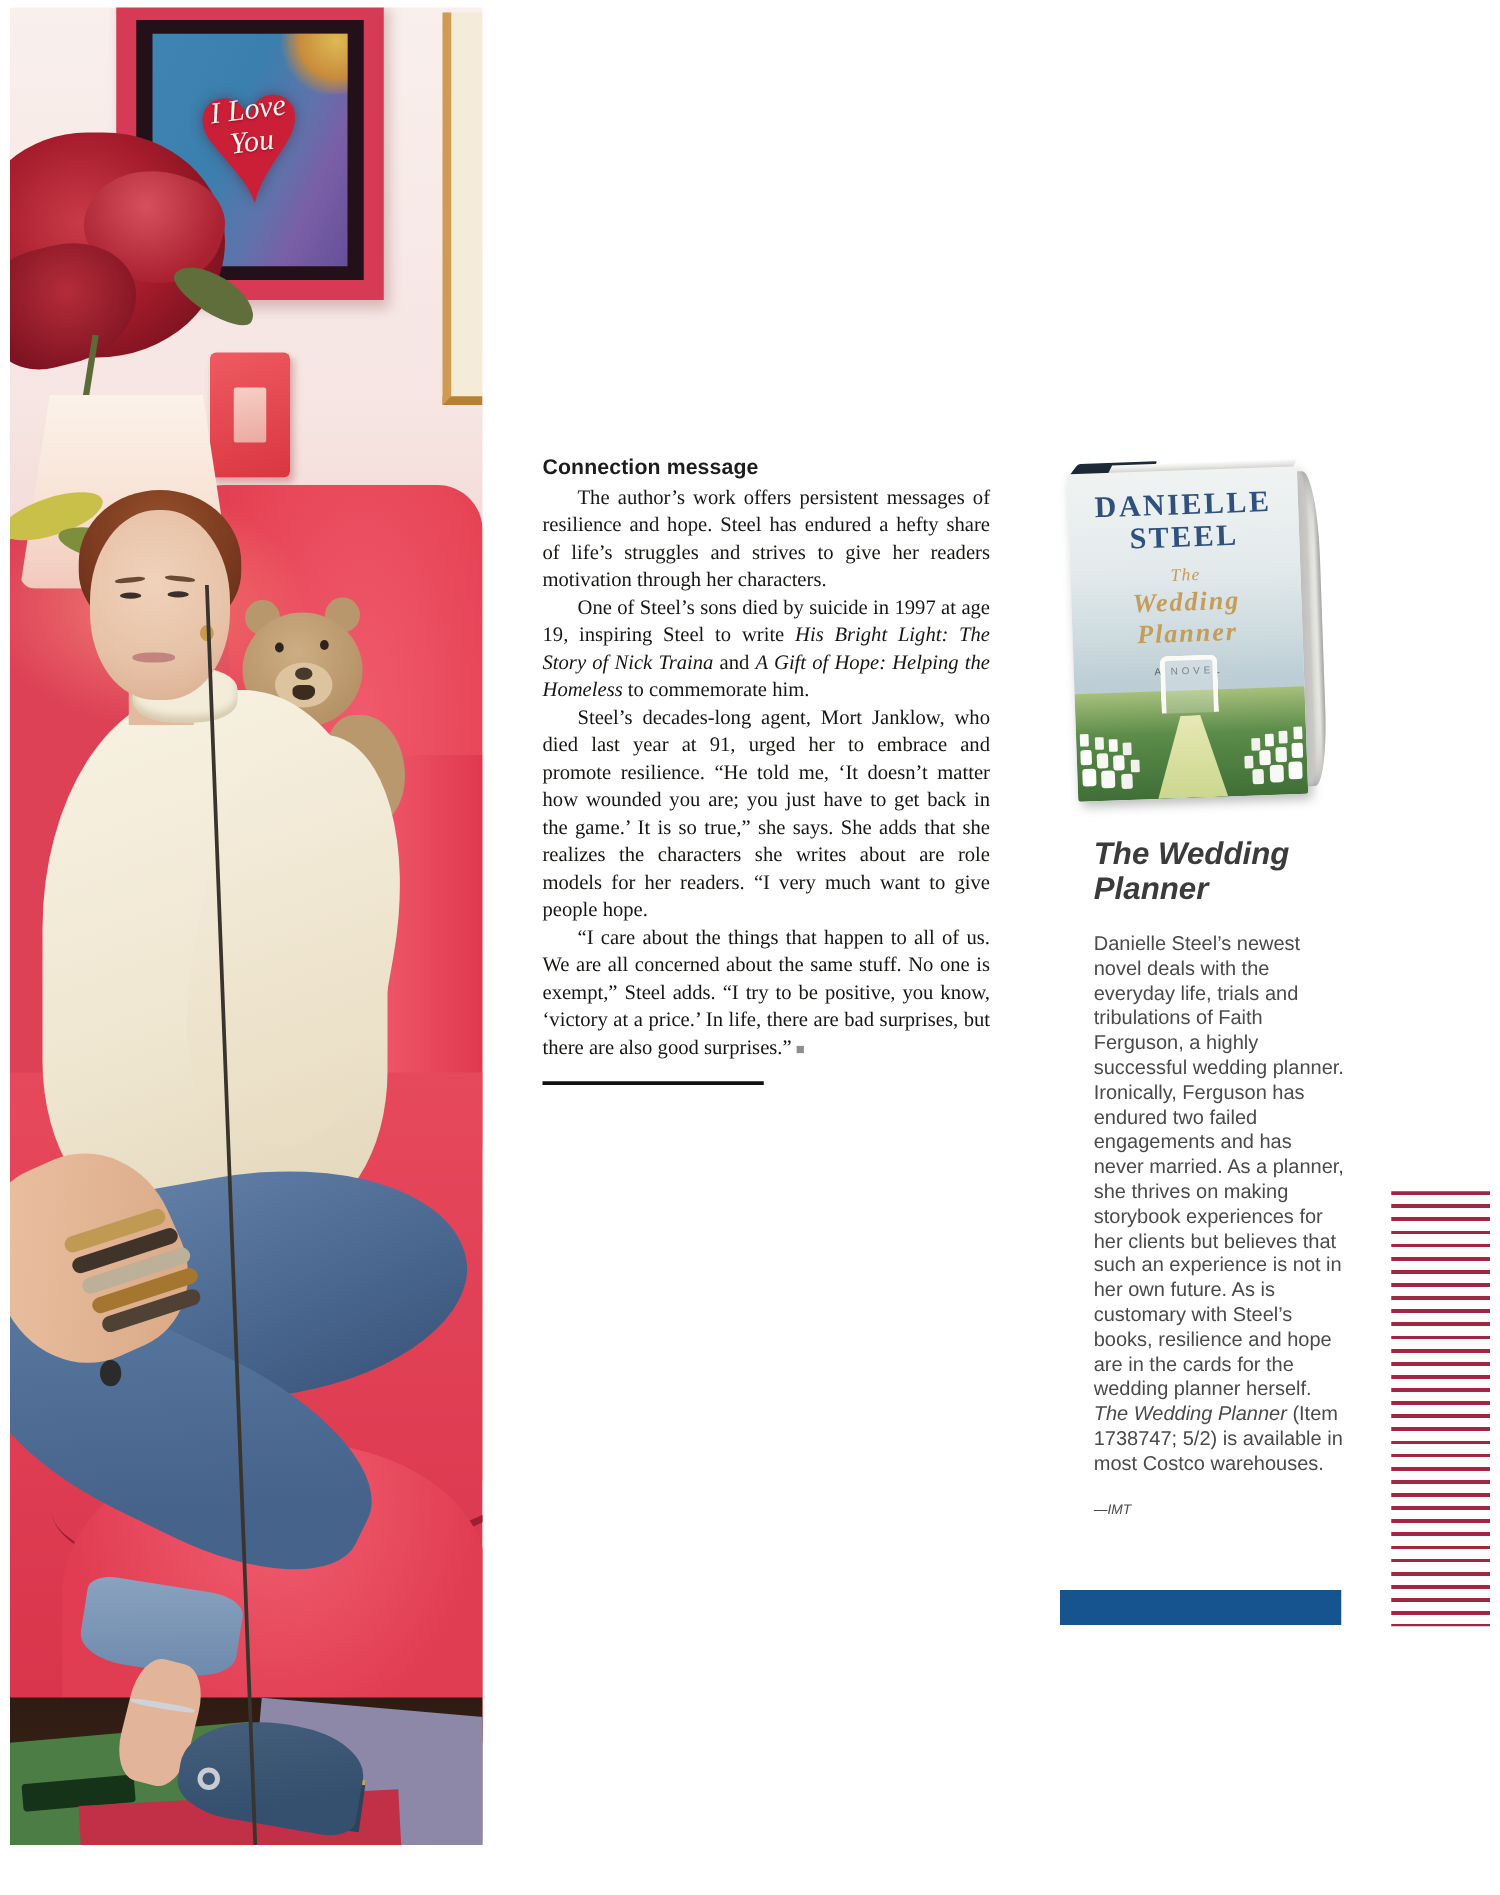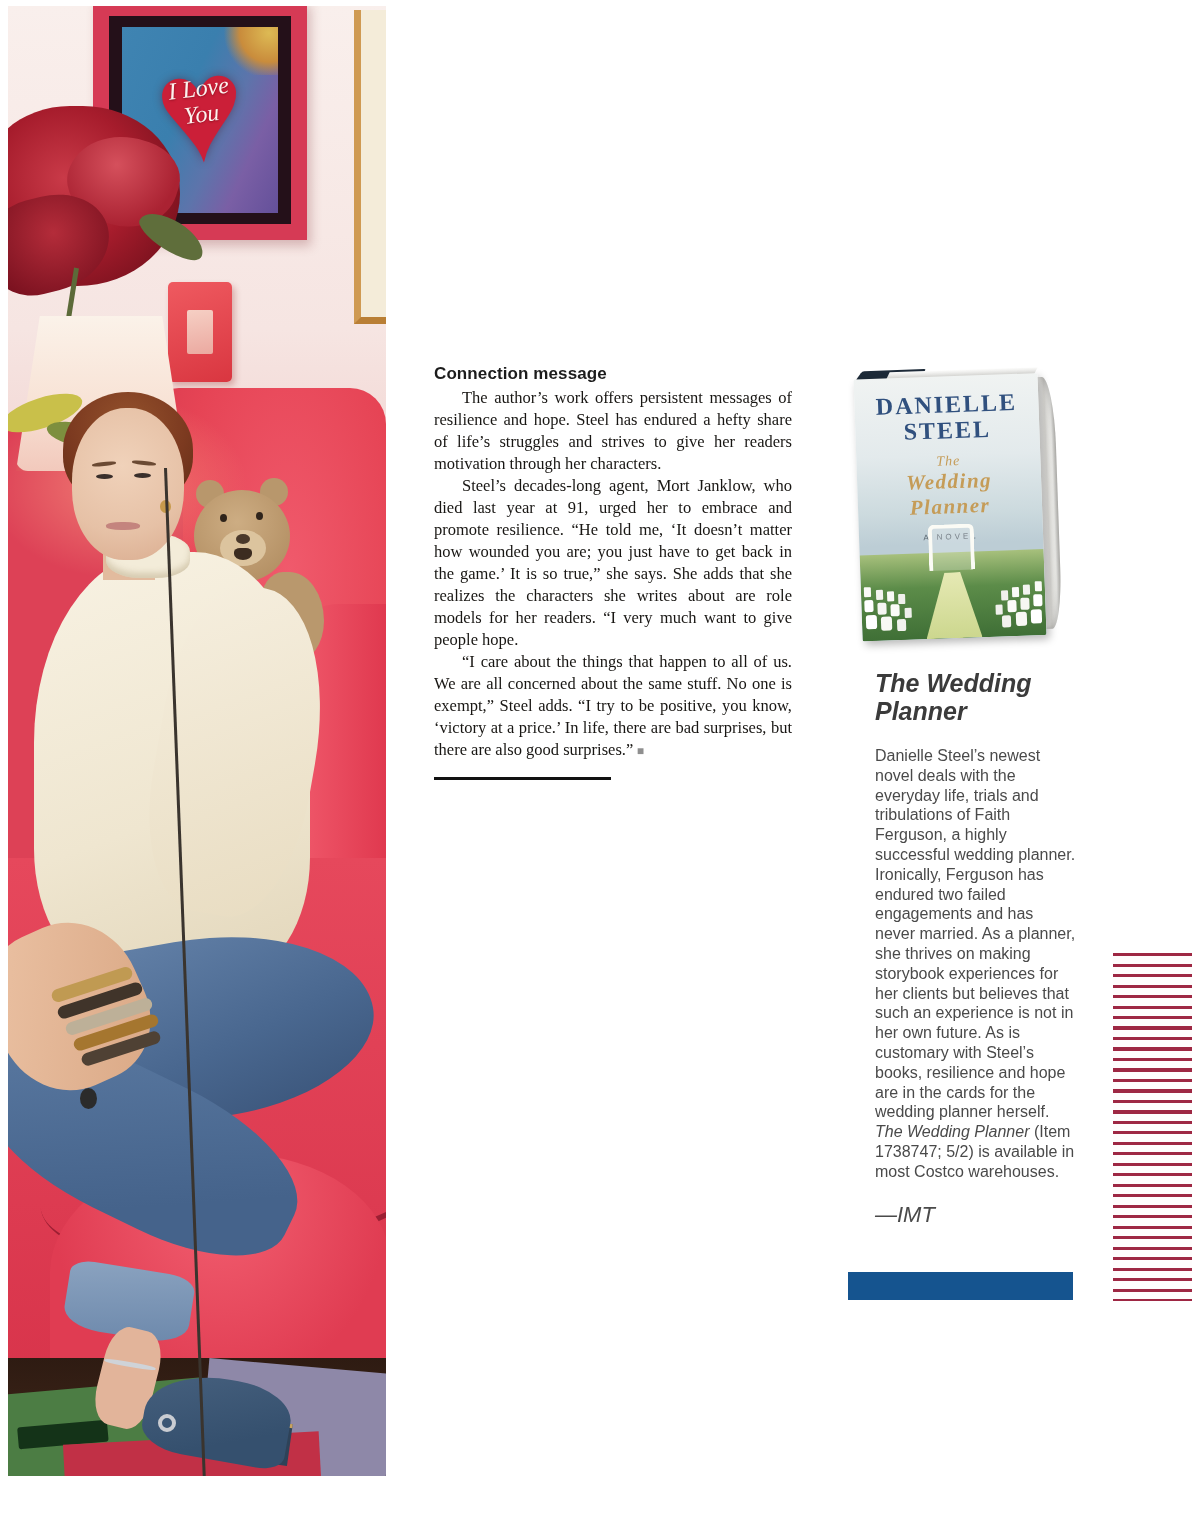--- a/index.html
+++ b/index.html
@@ -166,21 +166,21 @@
           border:4px solid #fbfbf5; border-bottom:none; border-radius:6px 6px 0 0; background:rgba(255,255,255,.22); }
   .chairs { position:absolute; bottom:6px; width:64px; height:48px; }
   .chairs.left { left:3px; } .chairs.right { right:3px; transform:scaleX(-1); }
   .chairs i { display:block; width:7px; height:10px; background:#fafaf7; border-radius:1px;
               box-shadow: 12px 3px 0 #f4f4f0, 23px 5px 0 #fafaf7, 34px 8px 0 #f0f0ec,
                           1px 14px 0 1px #ffffff, 14px 17px 0 1px #f6f6f2, 27px 19px 0 1px #fbfbf8,
                           40px 22px 0 #f0f0ec, 3px 30px 0 2px #ffffff, 18px 32px 0 2px #f8f8f4, 33px 34px 0 1px #f2f2ee; }
   .sb-title { margin:17px 0 0 27px; font-style:italic; font-weight:bold; font-size:25px; line-height:28px;
               color:#3b3b3b; width:190px; }
   .sb-body { margin:21px 0 0 27px; width:201px; font-size:16px; line-height:19.8px; color:#4a4a4a; }
-  .sb-signoff { margin:20px 0 0 27px; font-style:italic; font-size:22px; color:#4a4a4a; }
+  .sb-signoff { margin:20px 0 0 27px; font-style:italic; font-size:11px; color:#4a4a4a; }
   .blue-bar { position:absolute; left:0; top:912px; width:225px; height:28px; background:#15548f; }
 
   
   .stripes { position:absolute; left:1113px; top:953px; width:79px; height:348px;
              background:repeating-linear-gradient(180deg,#9e2743 0 3px,#fefcfc 3px 10.5px); }
   .footer { position:absolute; left:0; top:1447px; width:1114px; text-align:right; white-space:nowrap; }
   .f-issue { font-size:15px; font-weight:600; letter-spacing:2.5px; color:#3d3d3d; }
   .f-mag { font-family:"Liberation Serif", serif; font-style:italic; font-weight:bold; font-size:17px; color:#141414; margin-left:12px; }
   .f-page { font-size:15px; font-weight:bold; color:#2e2e2e; margin-left:10px; }
 </style>
@@ -271,20 +271,21 @@
     <div class="photo-shape shoe-heel"></div>
     <div class="photo-shape shoe"></div>
     <div class="photo-shape shoe-buckle"></div>
     <div class="photo-shape cable"></div>
   </div>
 
   <div class="article">
     <h2>Connection message</h2>
     <div>
         <p class="para"><span>The author’s work offers persistent messages of resilience and hope. Steel has endured a hefty share of life’s struggles and strives to give her readers motivation through her characters.</span></p>
+        <p class="para"><span>One of Steel’s sons died by suicide in 1997 at age 19, inspiring Steel to write </span><i>His Bright Light: The Story of Nick Traina</i><span> and </span><i>A Gift of Hope: Helping the Homeless</i><span> to commemorate him.</span></p>
         <p class="para"><span>Steel’s decades-long agent, Mort Janklow, who died last year at 91, urged her to embrace and promote resilience. “He told me, ‘It doesn’t matter how wounded you are; you just have to get back in the game.’ It is so true,” she says. She adds that she realizes the characters she writes about are role models for her readers. “I very much want to give people hope.</span></p>
         <p class="para"><span>“I care about the things that happen to all of us. We are all concerned about the same stuff. No one is exempt,” Steel adds. “I try to be positive, you know, ‘victory at a price.’ In life, there are bad surprises, but there are also good surprises.”</span><span class="end-mark"> ■</span></p>
       </div>
     <div class="byline-rule"></div>
   </div>
 
   <div class="sidebar">
     <div class="book">
       <div class="book3d">
         <div class="spine-top"></div>

